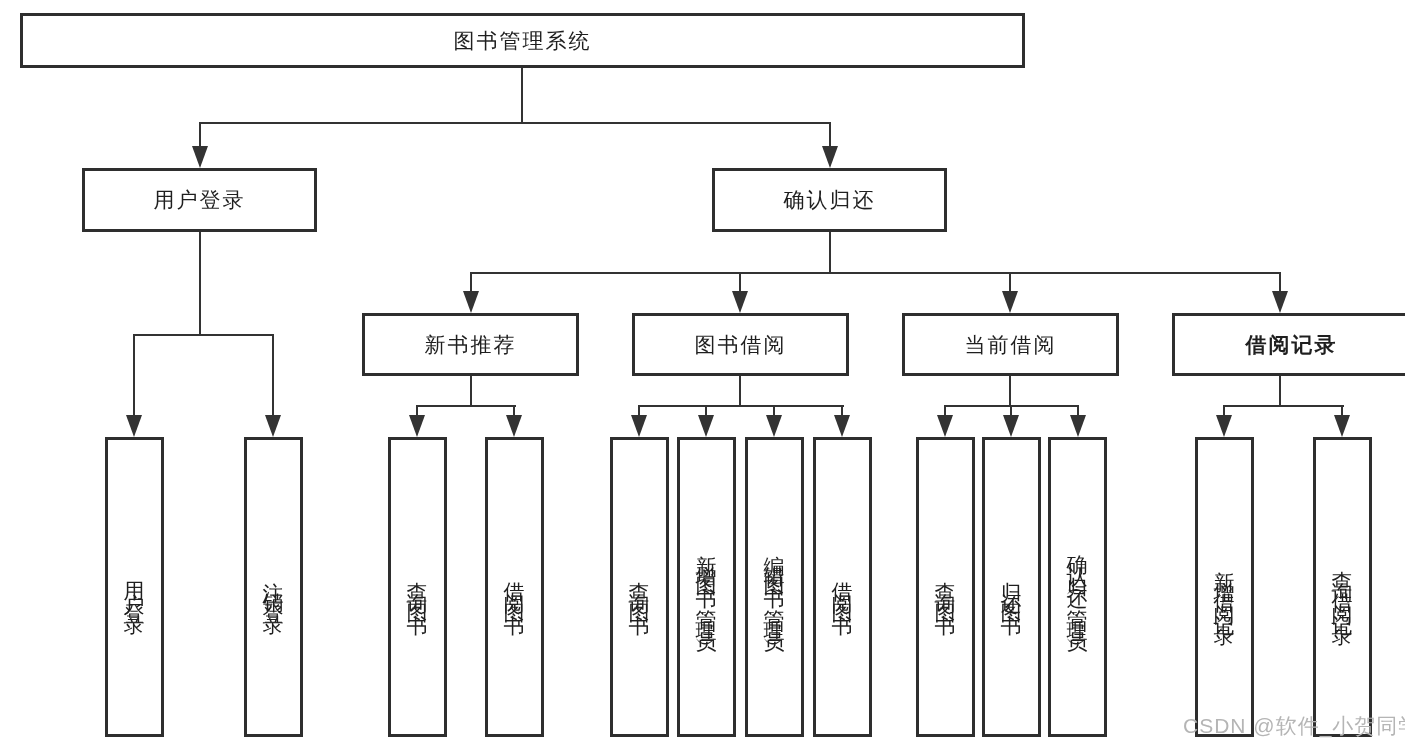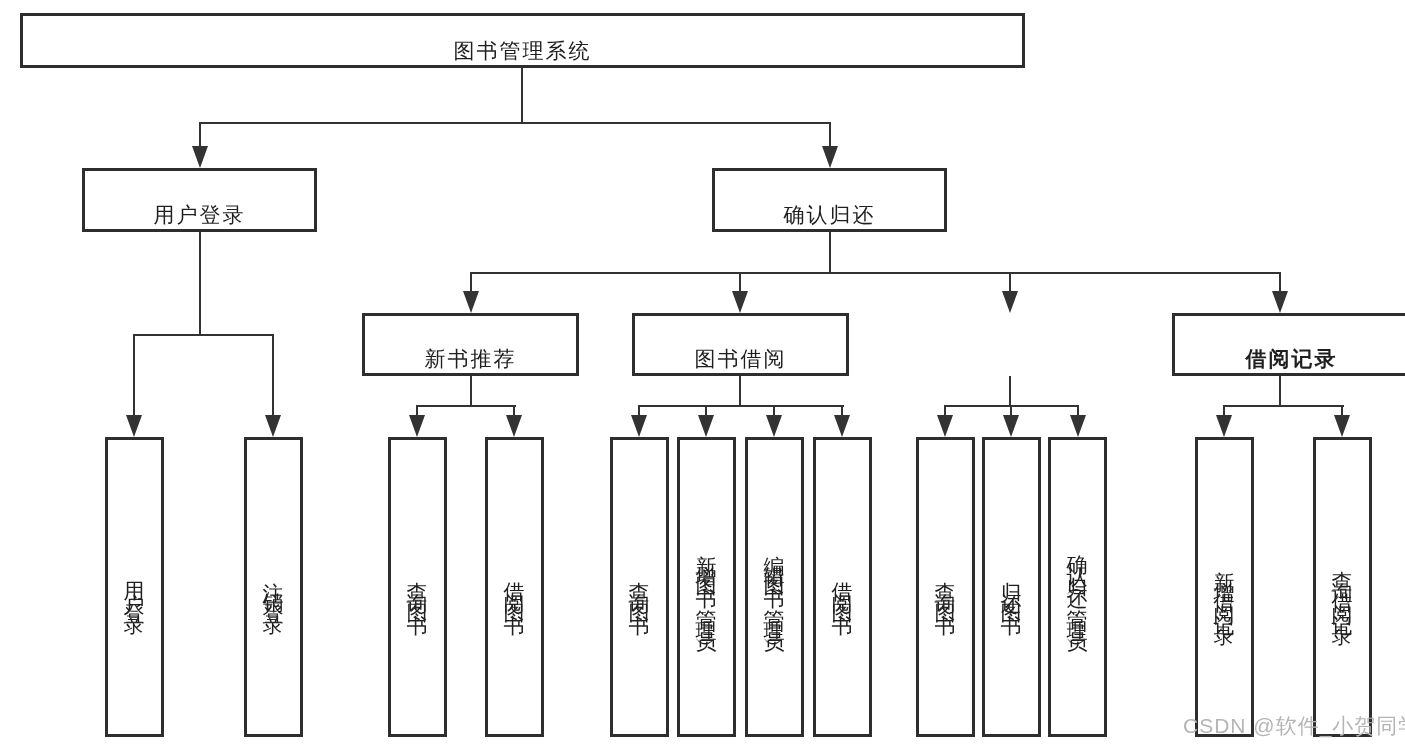--- a/index.html
+++ b/index.html
@@ -11,21 +11,21 @@
     background: #ffffff;
     overflow: hidden;
     color: #1f1f1f;
   }
   .hbox {
     position: absolute;
     box-sizing: border-box;
     border: 3px solid #2e2e2e;
     background: #ffffff;
     display: flex;
-    align-items: flex-end;
+    align-items: center;
     justify-content: center;
     font-size: 21px;
     letter-spacing: 2px;
     color: #1f1f1f;
     z-index: 2;
   }
   .vbox {
     position: absolute;
     box-sizing: border-box;
     border: 3px solid #2e2e2e;
@@ -109,20 +109,23 @@
   <div class="arrow" style="left:1002px; top:291px;"></div>
   <div class="line" style="left:1279px; top:272px; width:2px; height:19px;"></div>
   <div class="arrow" style="left:1272px; top:291px;"></div>
 
   <div class="hbox" style="left:632px; top:313px; width:217px; height:63px;">
     <span>图书借阅</span>
   </div>
   <div class="hbox" style="left:362px; top:313px; width:217px; height:63px;">
     <span>新书推荐</span>
   </div>
+  <div class="hbox" style="left:902px; top:313px; width:217px; height:63px;">
+    <span>当前借阅</span>
+  </div>
   <div class="hbox" style="left:1172px; top:313px; width:239px; height:63px;font-weight:bold;">
     <span>借阅记录</span>
   </div>
 
   <div class="line" style="left:470px; top:376px; width:2px; height:29px;"></div>
   <div class="line" style="left:416px; top:405px; width:100px; height:2px;"></div>
   <div class="line" style="left:416px; top:405px; width:2px; height:10px;"></div>
   <div class="arrow" style="left:409px; top:415px;"></div>
   <div class="line" style="left:513px; top:405px; width:2px; height:10px;"></div>
   <div class="arrow" style="left:506px; top:415px;"></div>

